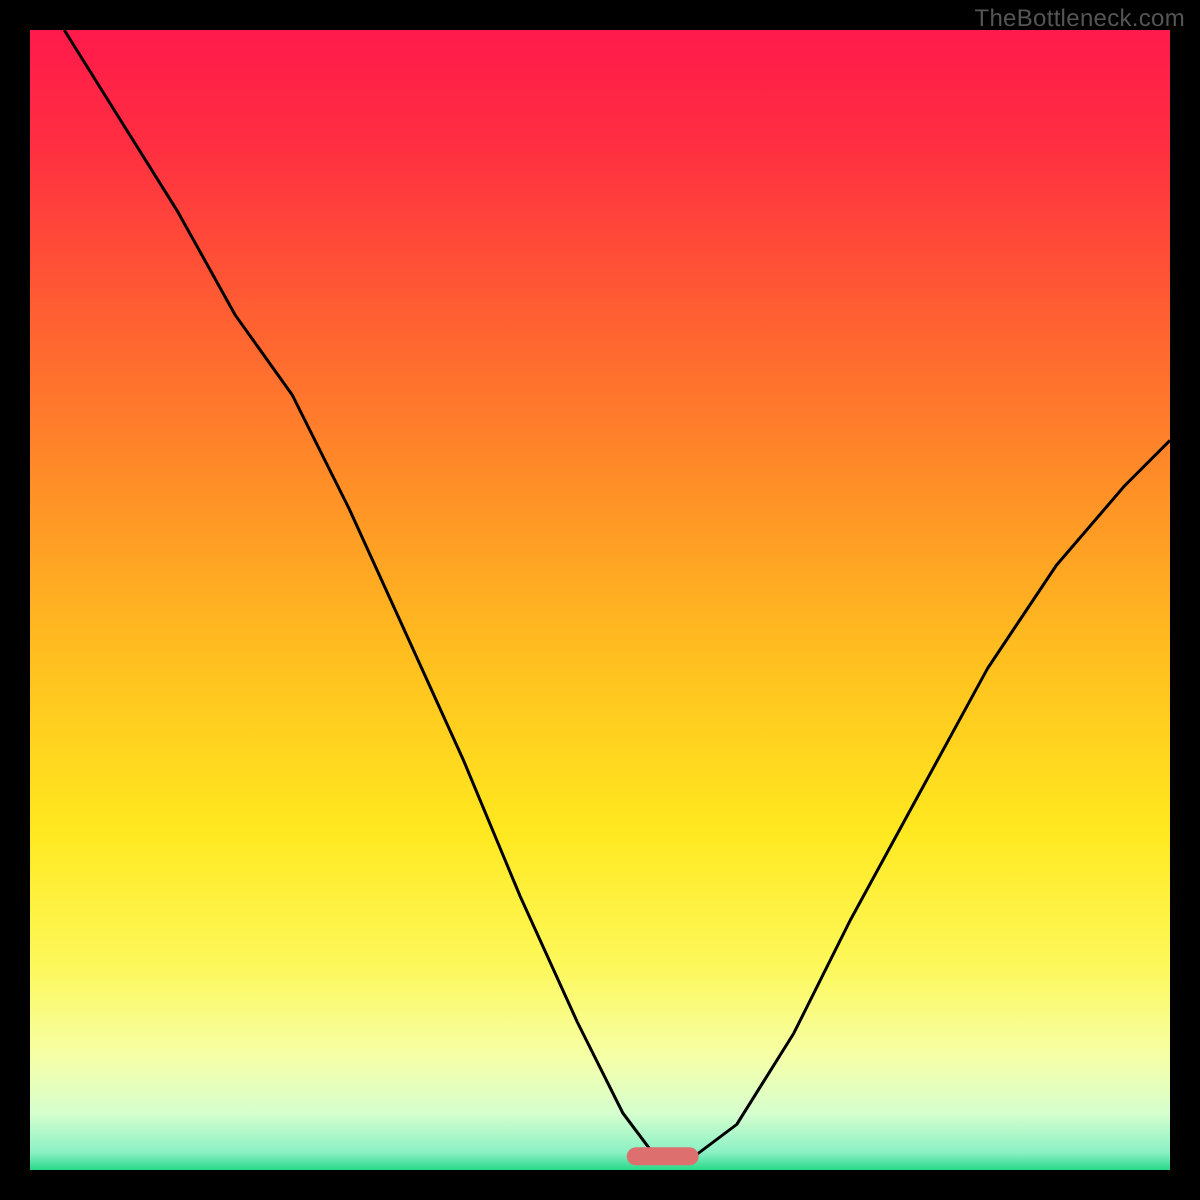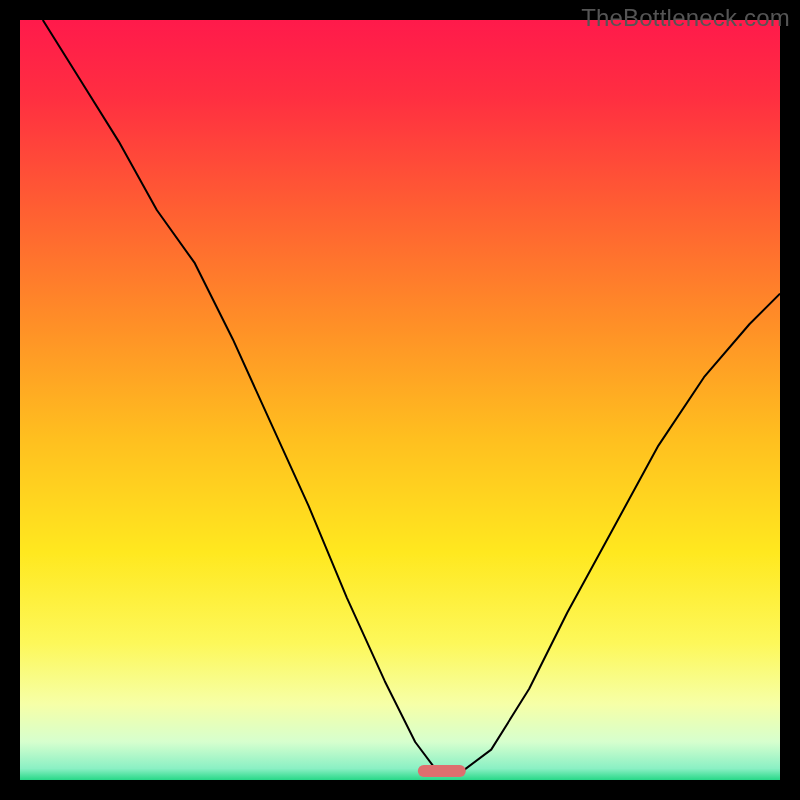--- a/index.html
+++ b/index.html
@@ -14,21 +14,21 @@
     position: relative;
     width: 800px;
     height: 800px;
     background: #000;
   }
   .watermark {
     position: absolute;
     top: 4px;
     right: 10px;
     font-family: Arial, Helvetica, sans-serif;
-    font-size: 24px;
+    font-size: 16px;
     font-weight: 500;
     color: #555;
     letter-spacing: 0.2px;
     z-index: 20;
   }
   .plot {
     position: absolute;
     left: 20px;
     top: 20px;
     width: 760px;

